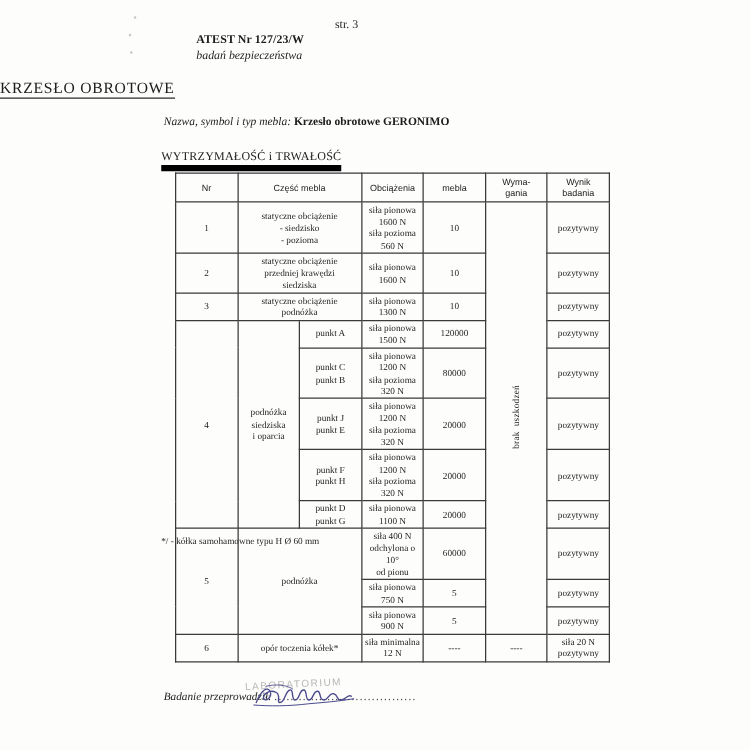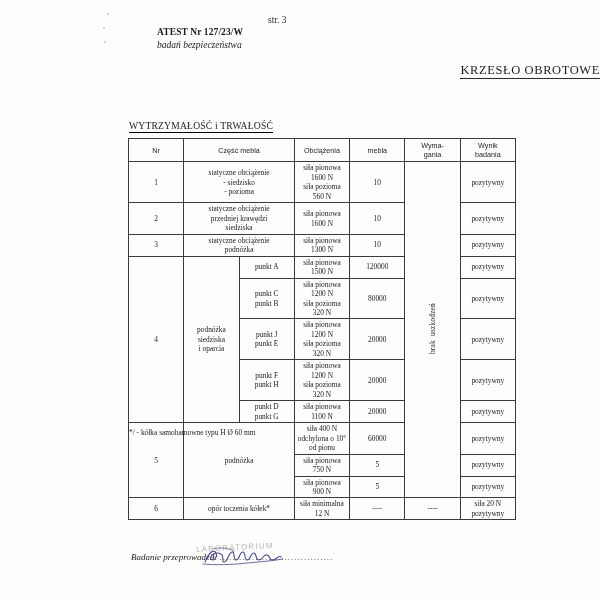--- a/index.html
+++ b/index.html
@@ -57,21 +57,21 @@
   .atest-line2 {
     font-size: 9.5px;
     font-style: italic;
   }
 
   .doc-title {
     position: absolute;
     left: 0;
     right: 0;
     top: 63px;
-    text-align: right;
+    text-align: left;
     font-size: 12.5px;
     letter-spacing: .6px;
   }
   .doc-title span {
     border-bottom: 1px solid #2b2b2b;
     padding-bottom: 1px;
   }
 
   .subject {
     position: absolute;
@@ -87,29 +87,29 @@
   }
 
   .section-head {
     position: absolute;
     left: 129px;
     top: 120px;
     font-size: 9.6px;
     letter-spacing: .2px;
   }
   .section-head span {
-    border-bottom: 1px solid #000000;
+    border-bottom: 5px solid #000000;
     padding-bottom: 1px;
   }
 
   table.results {
     position: absolute;
-    left: 128px;
+    left: 140px;
     top: 138px;
-    width: 388px;
+    width: 348px;
     border-collapse: collapse;
     table-layout: fixed;
     font-size: 7.4px;
     border-radius: 15px;
   }
   table.results td,
   table.results th {
     border: 1px solid #3a3a3a;
     padding: 1px 2px;
     vertical-align: middle;
@@ -191,20 +191,24 @@
 
   <div class="atest-block">
     <div class="atest-line1">ATEST Nr 127/23/W</div>
     <div class="atest-line2">badań bezpieczeństwa</div>
   </div>
 
   <div class="doc-title">
     <span>KRZESŁO  OBROTOWE</span>
   </div>
 
+  <div class="subject">
+    <span class="lbl">Nazwa, symbol i typ mebla:</span>
+    <span class="val">Krzesło obrotowe GERONIMO</span>
+  </div>
 
   <div class="section-head">
     <span>WYTRZYMAŁOŚĆ i TRWAŁOŚĆ</span>
   </div>
 
   <table class="results">
     <thead>
       <tr>
         <th class="nr">Nr</th>
         <th colspan="2">Część mebla</th>

